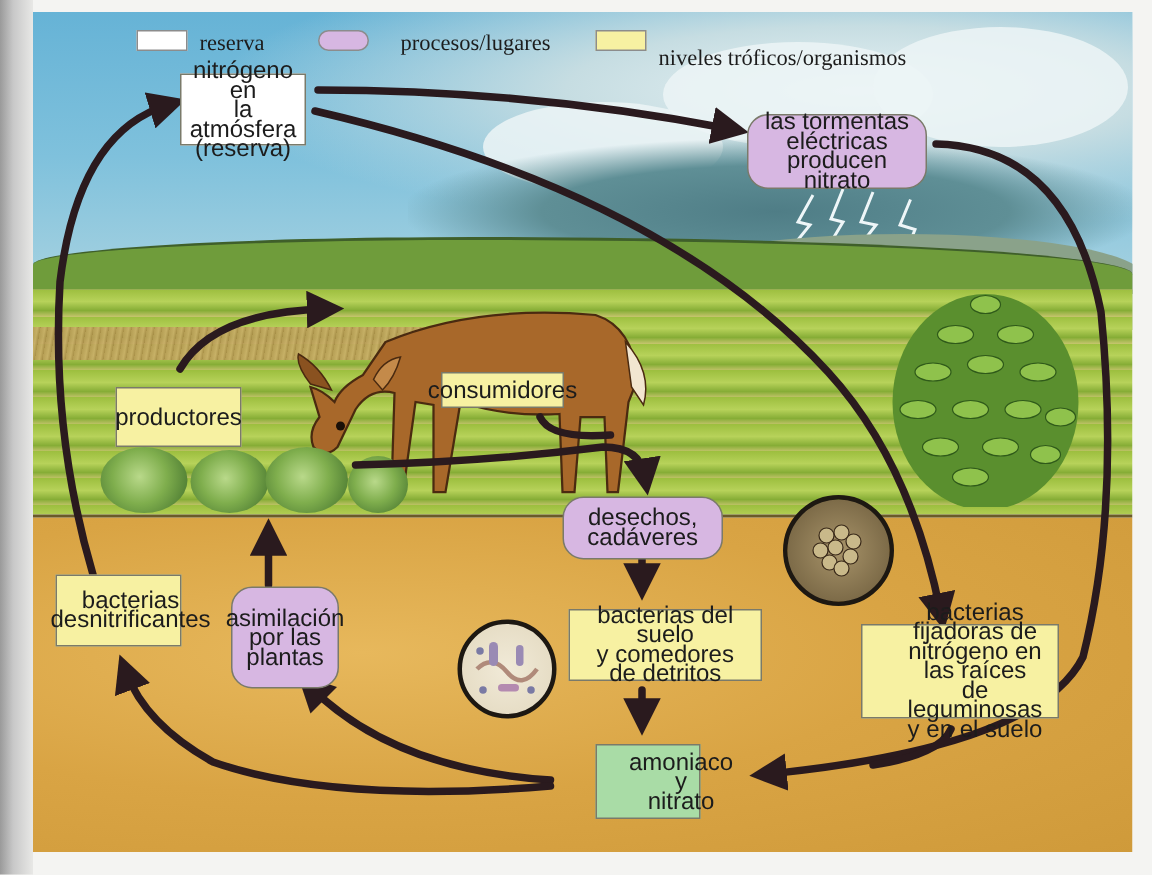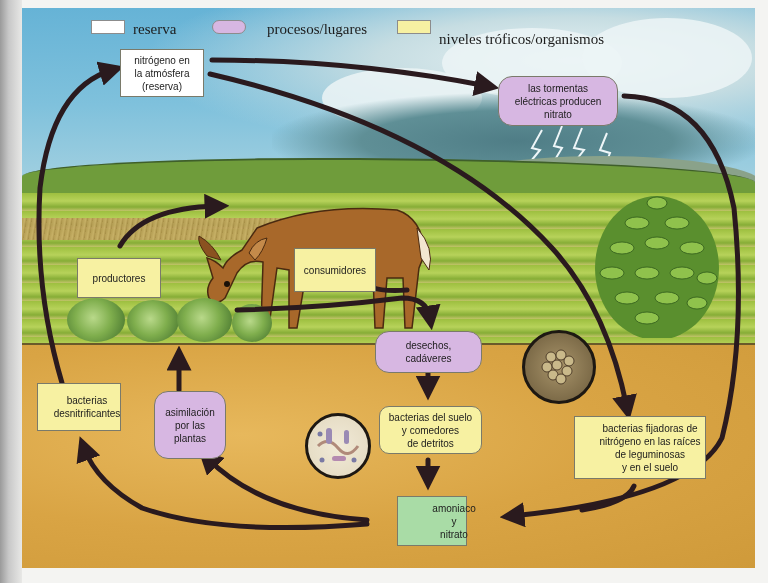--- a/index.html
+++ b/index.html
@@ -17,21 +17,21 @@
   .fields { position:absolute; left:0; top:185px; width:100%; height:150px;
             background:repeating-linear-gradient(180deg,#9dbf3f 0px,#b7d25a 8px,#86ad36 14px,#c2c36a 18px); }
   .stripe { position:absolute; left:0; top:210px; width:360px; height:22px;
             background:repeating-linear-gradient(100deg,#b79a55 0px,#c9ad68 3px,#a88a47 5px); opacity:0.9; }
   .soil { position:absolute; left:0; top:335px; width:100%; height:225px;
           background:radial-gradient(ellipse at 30% 40%, #e7b85c 0%, #d9a444 50%, #cf9a3a 100%); border-top:2px solid #6a5a2a; }
   .deer { position:absolute; left:175px; top:190px; width:240px; height:140px; }
   .bush { position:absolute; left:565px; top:165px; width:140px; height:165px; }
   .cabbage { position:absolute; border-radius:50%; background:radial-gradient(circle at 45% 45%, #b9d98a 0%, #7fae4d 45%, #3d6b2a 100%); }
   .circle-micro { position:absolute; border-radius:50%; border:3px solid #1d1812; }
-  .label-box { position:absolute; font-size:10px; line-height:13px; color:#1c1c1c; text-align:center; border:1px solid #7a7a6a; box-sizing:border-box; display:flex; align-items:center; justify-content:center; padding:2px 4px; white-space:pre-line; }
+  .label-box { position:absolute; font-size:16px; line-height:13px; color:#1c1c1c; text-align:center; border:1px solid #7a7a6a; box-sizing:border-box; display:flex; align-items:center; justify-content:center; padding:2px 4px; white-space:pre-line; }
   .white { background:#ffffff; }
   .purple { background:#d7b7e2;border-radius:14px; }
   .yellow { background:#f7f1a2; }
   .green { background:#a9dca6; }
   .legend-swatch { position:absolute; width:34px; height:14px; border:1px solid #8c8c8c; box-sizing:border-box; }
   .legend-text { position:absolute; font-size:15px; color:#1c1c1c;font-family:Liberation Serif, serif; }
   svg.arrows { position:absolute; left:0; top:0; }
 </style>
 </head>
 <body>
@@ -160,24 +160,24 @@
   <div class="legend-swatch yellow" style="left:375px;top:12px;"></div>
   <div class="legend-text" style="left:417px;top:23px;">niveles tróficos/organismos</div>
 
   <div class="label-box white" style="left:98px;top:41px;width:84px;height:48px;">nitrógeno en
 la atmósfera
 (reserva)</div>
   <div class="label-box purple" style="left:476px;top:68px;width:120px;height:50px;">las tormentas
 eléctricas producen
 nitrato</div>
   <div class="label-box yellow" style="left:55px;top:250px;width:84px;height:40px;">productores</div>
-  <div class="label-box yellow" style="left:272px;top:240px;width:82px;height:44px;">consumidores</div>
+  <div class="label-box yellow" style="left:272px;top:240px;width:82px;height:24px;">consumidores</div>
   <div class="label-box purple" style="left:353px;top:323px;width:107px;height:42px;">desechos,
 cadáveres</div>
-  <div class="label-box yellow" style="left:357px;top:398px;width:103px;height:48px;border-radius:10px;">bacterias del suelo
+  <div class="label-box yellow" style="left:357px;top:398px;width:129px;height:48px;">bacterias del suelo
 y comedores
 de detritos</div>
   <div class="label-box green" style="left:375px;top:488px;width:70px;height:50px;padding-left:48px;">amoniaco
 y
 nitrato</div>
   <div class="label-box yellow" style="left:15px;top:375px;width:84px;height:48px;padding-left:20px;">bacterias
 desnitrificantes</div>
   <div class="label-box purple" style="left:132px;top:383px;width:72px;height:68px;">asimilación
 por las
 plantas</div>

